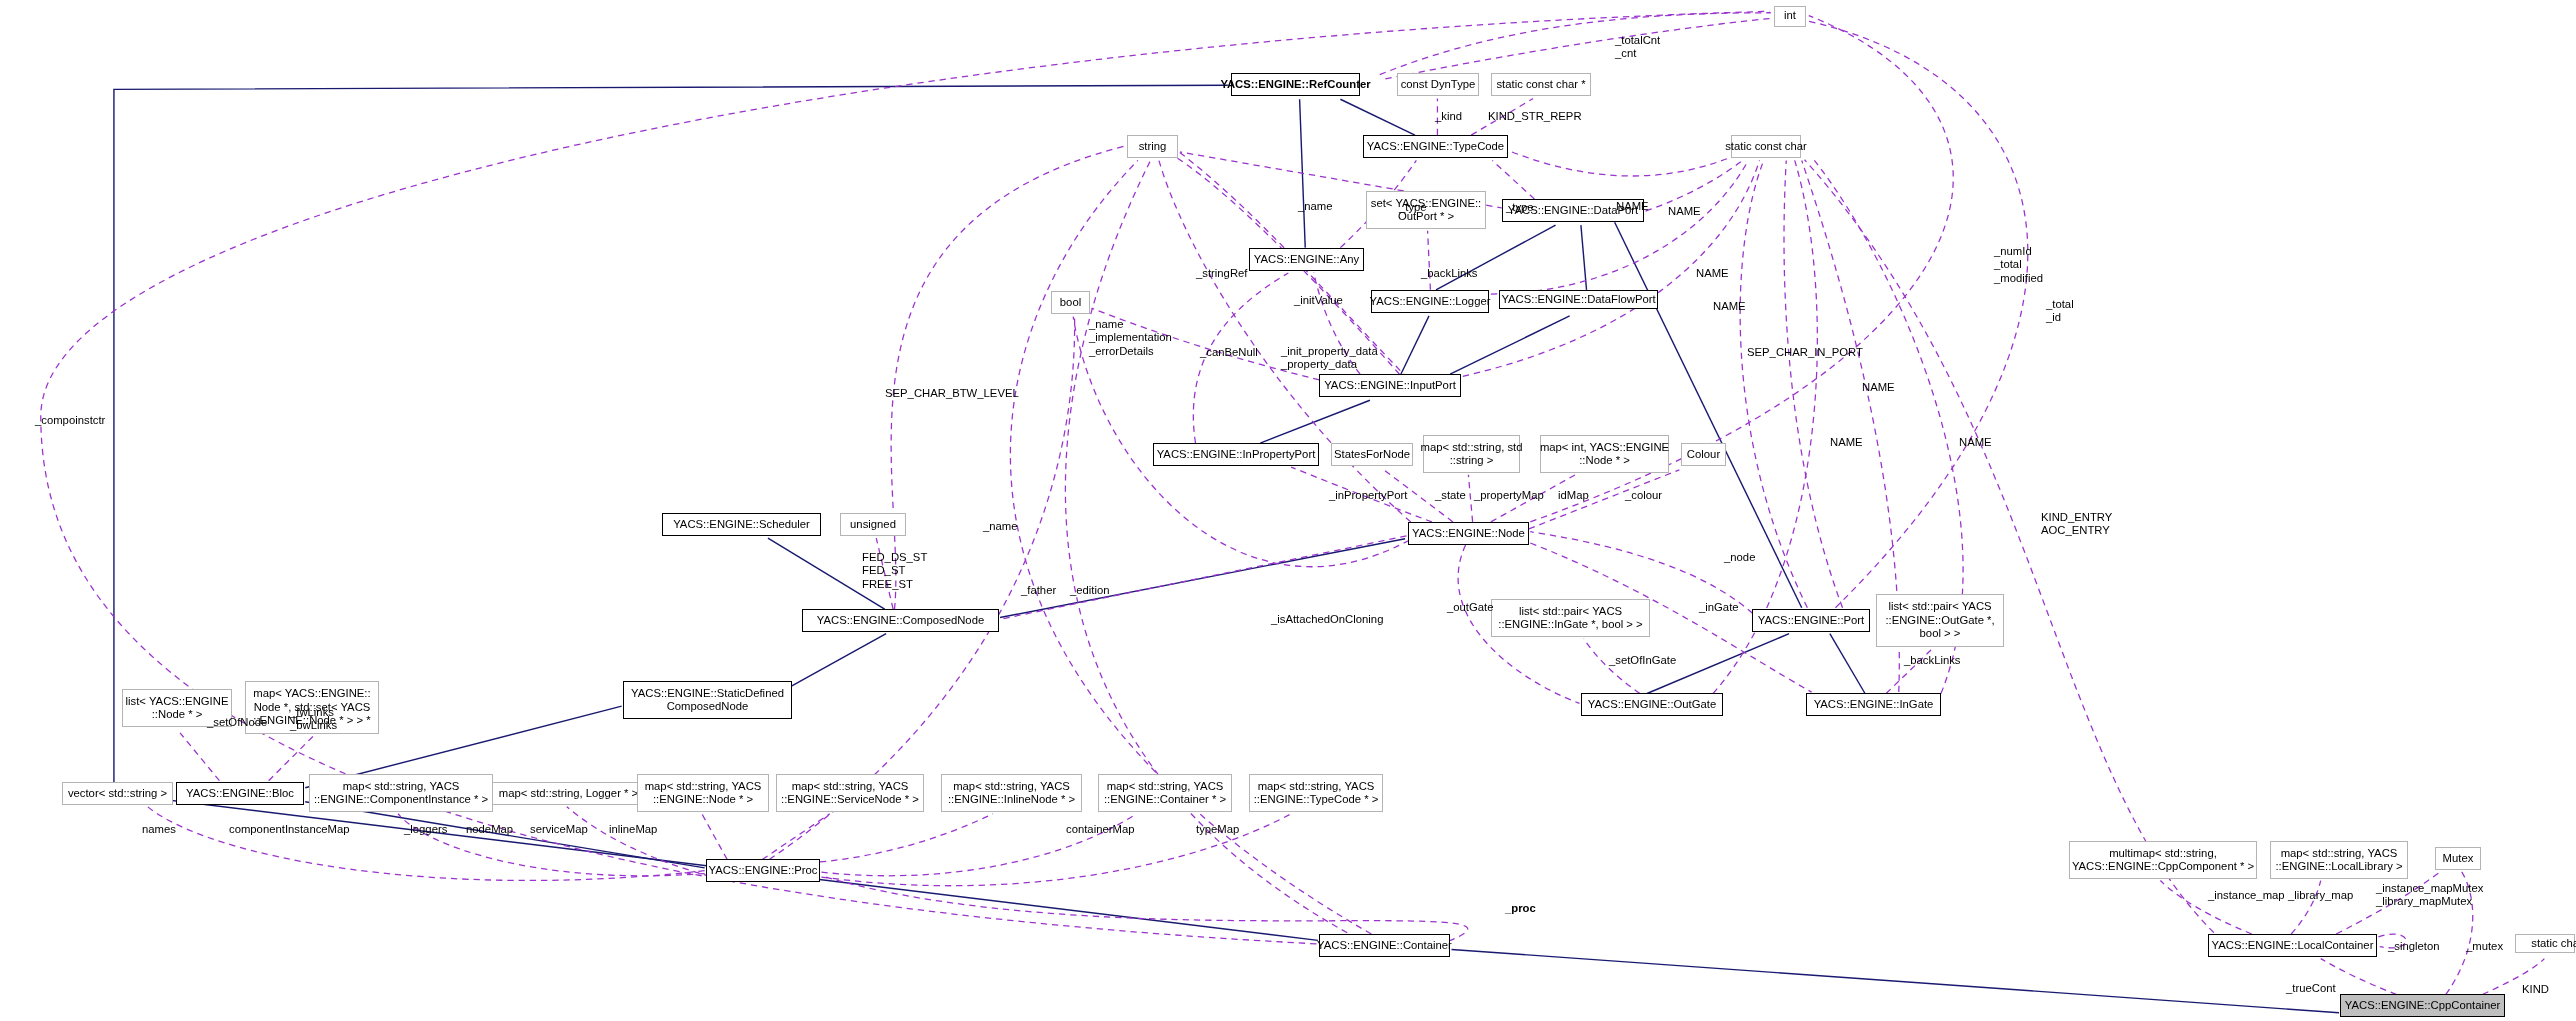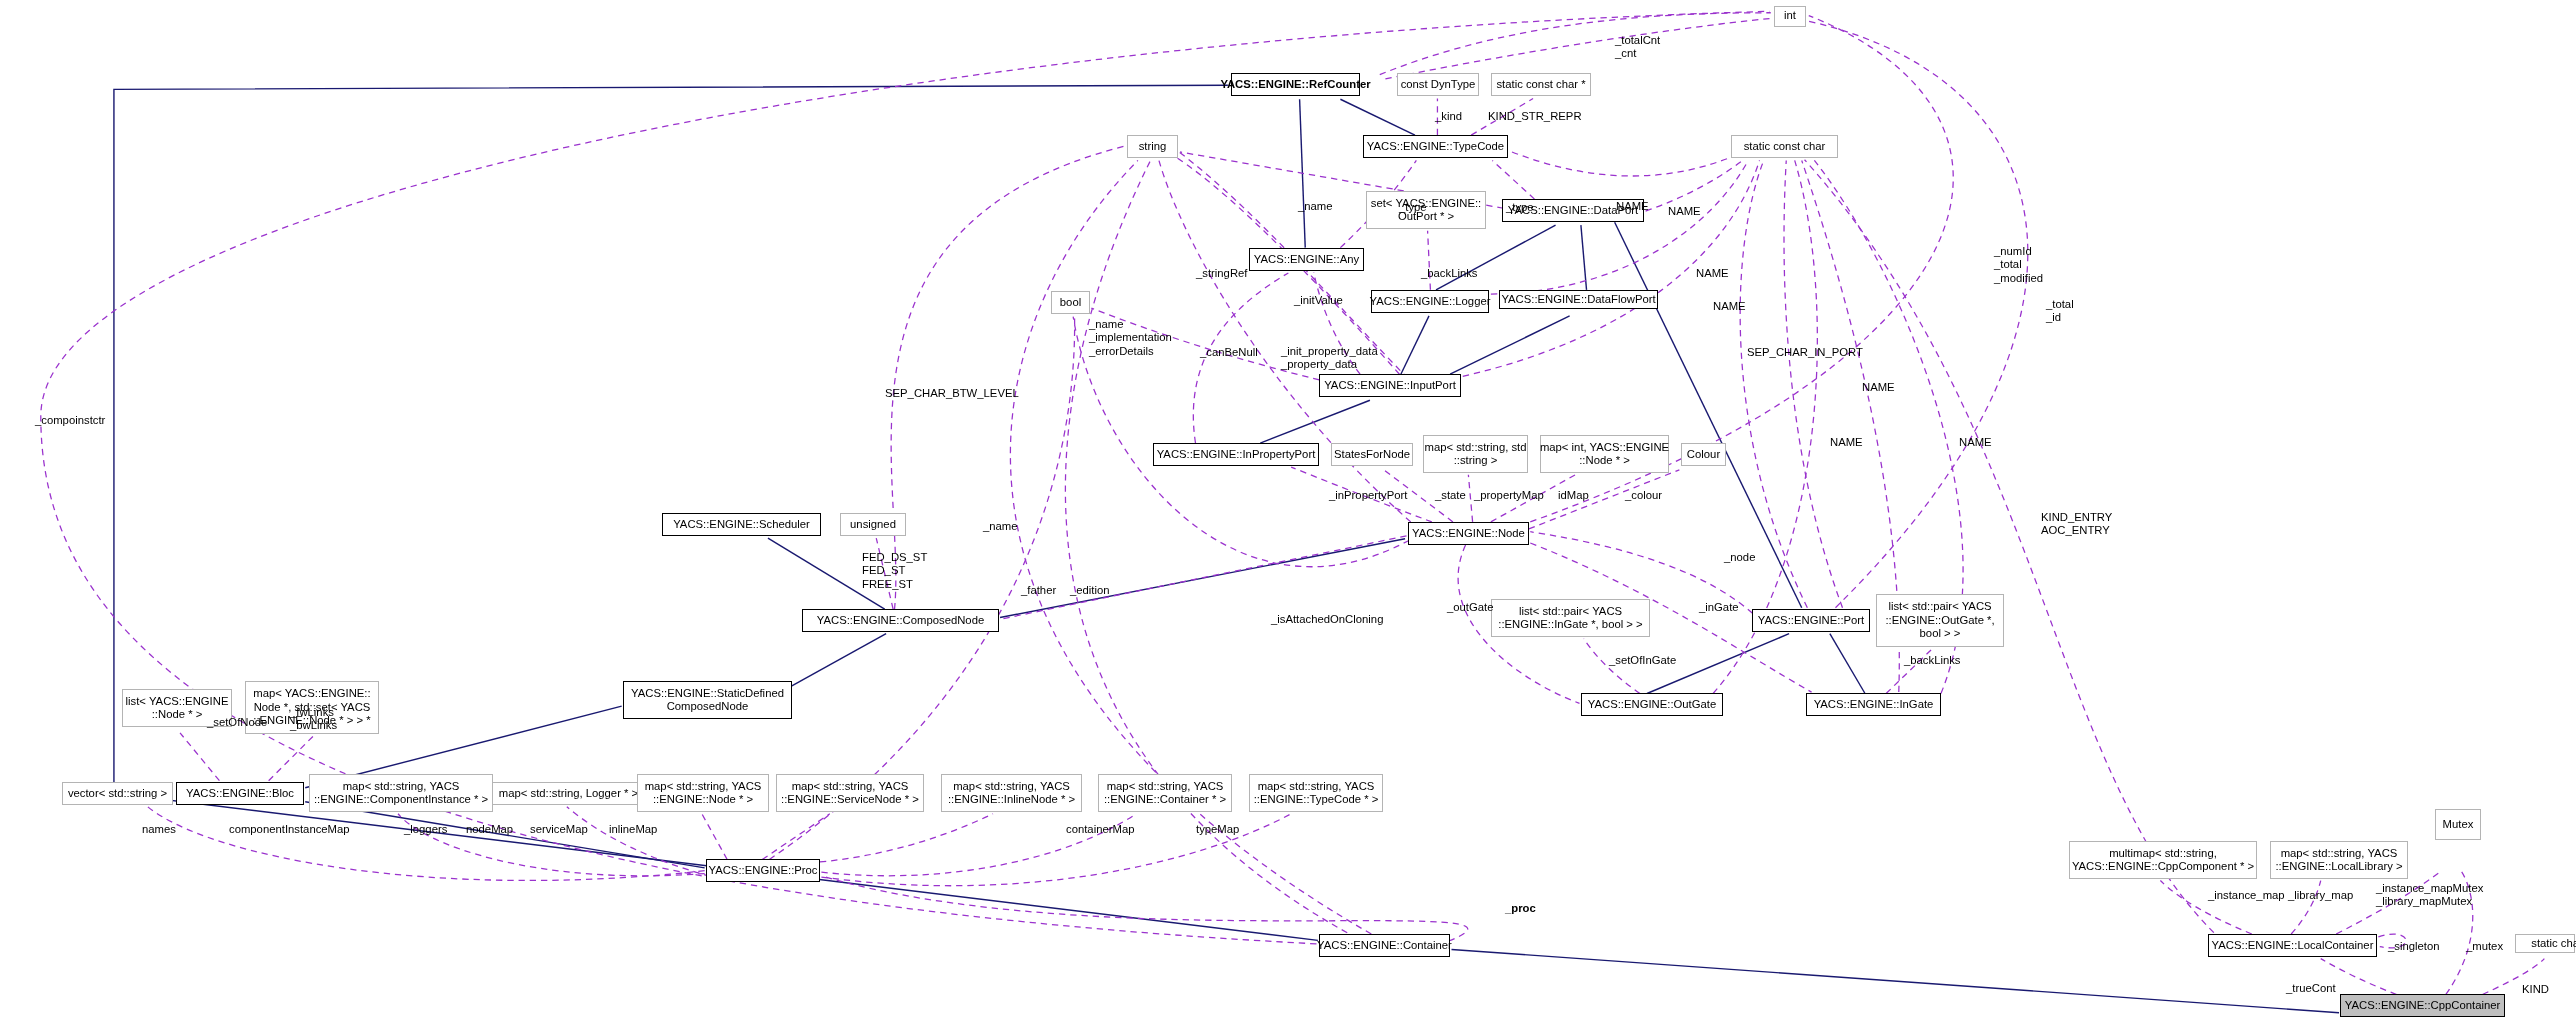--- a/index.html
+++ b/index.html
@@ -112,32 +112,32 @@
         <path d="M2760,986 C2860,740 2700,380 2580,228" class="use" marker-end="url(#ap)"></path>
       </g>
   </svg>
   <div id="nodes-layer">
       <div class="node ext" style="left: 1774px; top: 5.6px; width: 32px; height: 21px;">int</div>
       <div class="node class" style="left: 1231px; top: 73px; width: 129px; height: 23px; font-weight: bold;">YACS::ENGINE::RefCounter</div>
       <div class="node ext" style="left: 1397px; top: 73px; width: 82px; height: 23px;">const DynType</div>
       <div class="node ext" style="left: 1491px; top: 73px; width: 100px; height: 23px;">static const char *</div>
       <div class="node class" style="left: 1363px; top: 135px; width: 145px; height: 23px;">YACS::ENGINE::TypeCode</div>
       <div class="node ext" style="left: 1127px; top: 135px; width: 51px; height: 23px;">string</div>
-      <div class="node ext" style="left: 1731px; top: 135px; width: 107px; height: 23px;">static const char</div>
+      <div class="node ext" style="left: 1731px; top: 135px; width: 70px; height: 23px;">static const char</div>
       <div class="node ext" style="left: 1366px; top: 191px; width: 120px; height: 38px;">set&lt; YACS::ENGINE::
 OutPort * &gt;</div>
       <div class="node class" style="left: 1502px; top: 199px; width: 142px; height: 23px;">YACS::ENGINE::DataPort</div>
       <div class="node class" style="left: 1249px; top: 248px; width: 115px; height: 23px;">YACS::ENGINE::Any</div>
       <div class="node class" style="left: 1371px; top: 290px; width: 118px; height: 23px;">YACS::ENGINE::Logger</div>
       <div class="node class" style="left: 1499px; top: 290px; width: 159px; height: 19px;">YACS::ENGINE::DataFlowPort</div>
       <div class="node ext" style="left: 1051px; top: 291px; width: 39px; height: 23px;">bool</div>
       <div class="node class" style="left: 1319px; top: 374px; width: 142px; height: 23px;">YACS::ENGINE::InputPort</div>
       <div class="node class" style="left: 1153px; top: 443px; width: 166px; height: 23px;">YACS::ENGINE::InPropertyPort</div>
       <div class="node ext" style="left: 1331px; top: 443px; width: 82px; height: 23px;">StatesForNode</div>
-      <div class="node ext" style="left: 1423px; top: 435px; width: 105px; height: 38px;">map&lt; std::string, std
+      <div class="node ext" style="left: 1423px; top: 435px; width: 97px; height: 38px;">map&lt; std::string, std
 ::string &gt;</div>
       <div class="node ext" style="left: 1540px; top: 435px; width: 129px; height: 38px;">map&lt; int, YACS::ENGINE
 ::Node * &gt;</div>
       <div class="node ext" style="left: 1681px; top: 443px; width: 45px; height: 23px;">Colour</div>
       <div class="node class" style="left: 1408px; top: 522px; width: 121px; height: 23px;">YACS::ENGINE::Node</div>
       <div class="node class" style="left: 662px; top: 513px; width: 159px; height: 23px;">YACS::ENGINE::Scheduler</div>
       <div class="node ext" style="left: 840px; top: 513px; width: 66px; height: 23px;">unsigned</div>
       <div class="node class" style="left: 802px; top: 609px; width: 197px; height: 23px;">YACS::ENGINE::ComposedNode</div>
       <div class="node class" style="left: 623px; top: 681px; width: 169px; height: 38px;">YACS::ENGINE::StaticDefined
 ComposedNode</div>
@@ -168,21 +168,21 @@
       <div class="node ext" style="left: 1876px; top: 594px; width: 128px; height: 53px;">list&lt; std::pair&lt; YACS
 ::ENGINE::OutGate *,
 bool &gt; &gt;</div>
       <div class="node class" style="left: 1581px; top: 693px; width: 142px; height: 23px;">YACS::ENGINE::OutGate</div>
       <div class="node class" style="left: 1806px; top: 693px; width: 135px; height: 23px;">YACS::ENGINE::InGate</div>
       <div class="node class" style="left: 1319px; top: 934px; width: 131px; height: 23px;">YACS::ENGINE::Container</div>
       <div class="node ext" style="left: 2069px; top: 841px; width: 188px; height: 38px;">multimap&lt; std::string,
 YACS::ENGINE::CppComponent * &gt;</div>
       <div class="node ext" style="left: 2270px; top: 841px; width: 138px; height: 38px;">map&lt; std::string, YACS
 ::ENGINE::LocalLibrary &gt;</div>
-      <div class="node ext" style="left: 2435px; top: 809px; width: 46px; height: 31px;">Mutex</div>
+      <div class="node ext" style="left: 2435px; top: 847px; width: 46px; height: 23px;">Mutex</div>
       <div class="node class" style="left: 2208px; top: 934px; width: 169px; height: 23px;">YACS::ENGINE::LocalContainer</div>
       <div class="node ext" style="left: 2515px; top: 934px; width: 60px; height: 19px; padding-left: 24px;">static char</div>
       <div class="node current" style="left: 2340px; top: 994px; width: 165px; height: 23px;">YACS::ENGINE::CppContainer</div>
     </div>
   <div id="labels-layer">
       <div class="elabel" style="left: 1615px; top: 34px;">_totalCnt
 _cnt</div>
       <div class="elabel" style="left: 1435px; top: 110px;">_kind</div>
       <div class="elabel" style="left: 1488px; top: 110px;">KIND_STR_REPR</div>
       <div class="elabel" style="left: 1298px; top: 200px;">_name</div>

